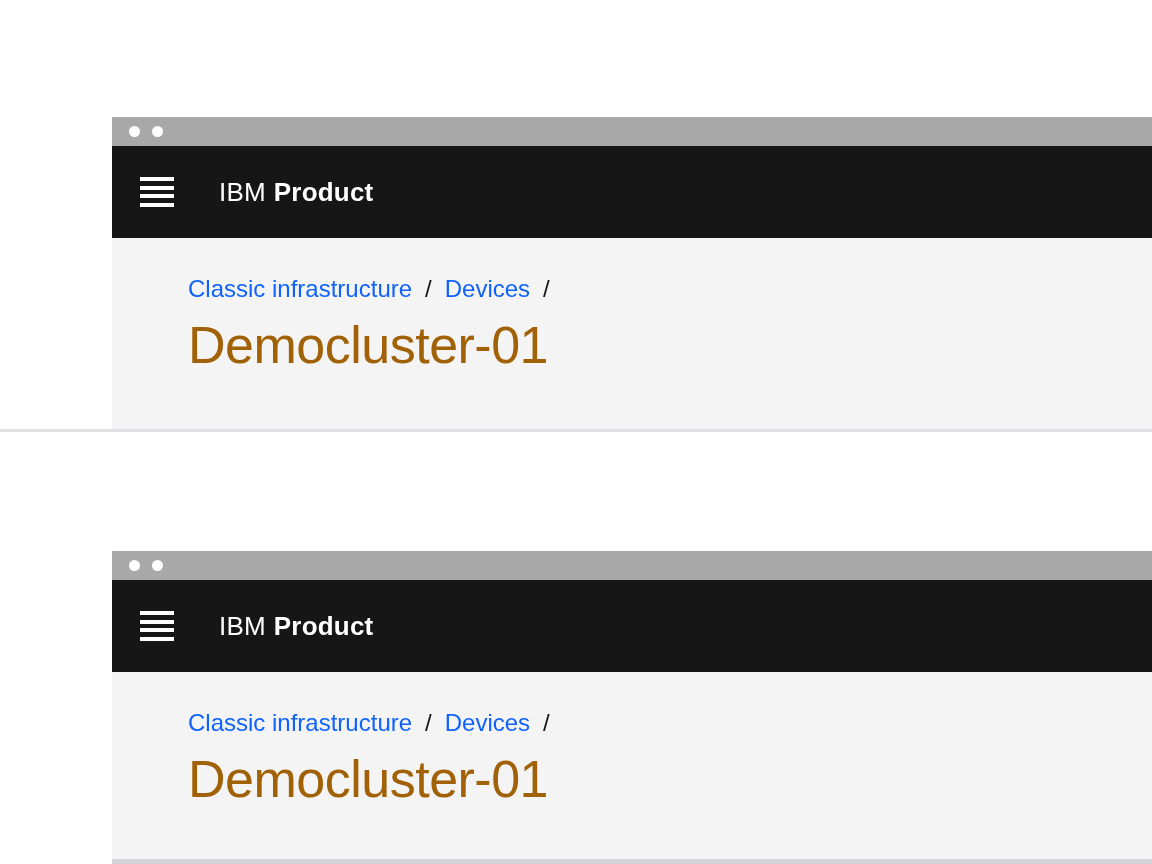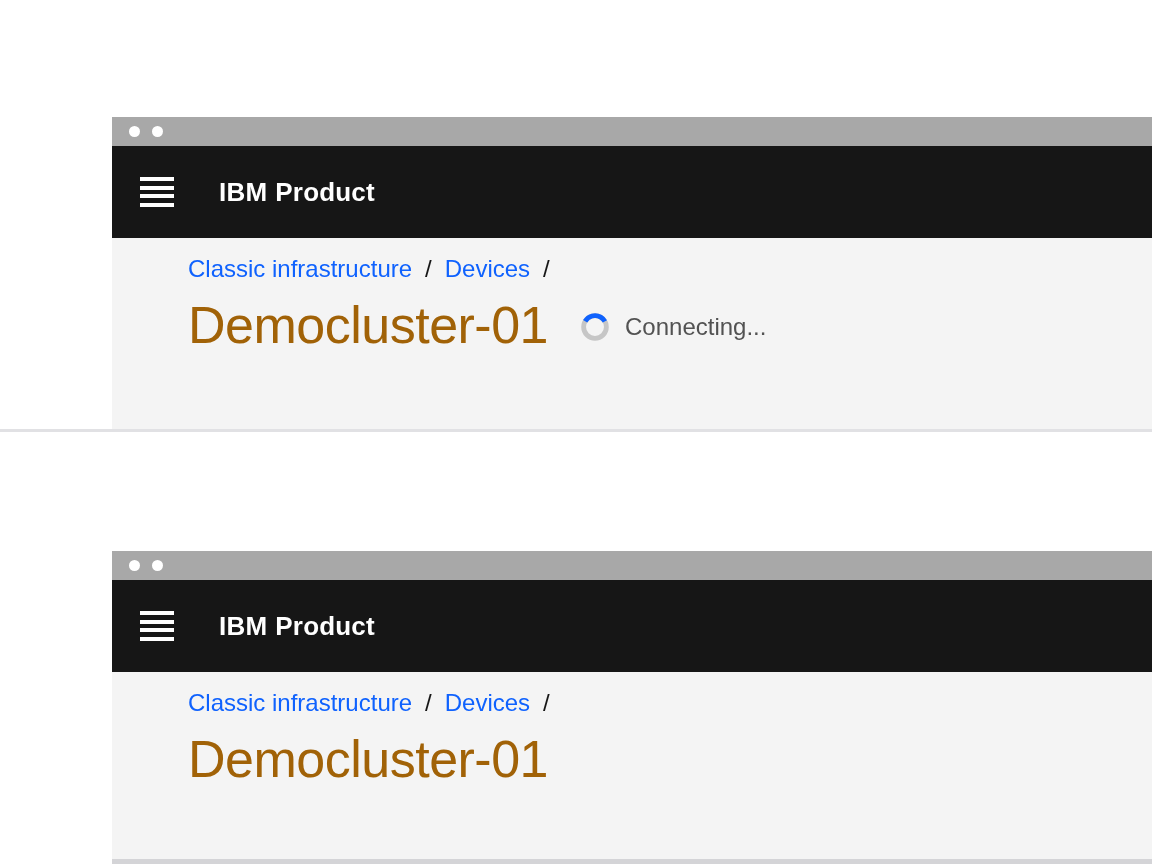--- a/index.html
+++ b/index.html
@@ -64,27 +64,27 @@
   }
   .menu-line { height: 4px; background: #ffffff; }
 
   .brand {
     margin-left: 45px;
     color: #ffffff;
     font-size: 26px;
     letter-spacing: 0.2px;
     white-space: nowrap;
   }
-  .brand-prefix { font-weight: 700; }
+  .brand-prefix { font-weight: 400; }
   .brand-name { font-weight: 700; margin-left: 8px; }
 
   .page-content {
     flex: 1;
     background: #f4f4f4;
-    padding: 16px 0 0 76px;
+    padding: 36px 0 0 76px;
     box-sizing: border-box;
     overflow: hidden;
   }
 
   .breadcrumb {
     font-size: 24px;
     line-height: 30px;
     display: flex;
     align-items: baseline;
     white-space: nowrap;
@@ -158,27 +158,20 @@
     <div class="page-content">
       <nav class="breadcrumb">
         <a class="crumb-link">Classic infrastructure</a>
         <span class="crumb-sep">/</span>
         <a class="crumb-link">Devices</a>
         <span class="crumb-sep">/</span>
       </nav>
 
       <div class="title-row">
         <h1 class="page-title" style="margin:0;">Democluster-01</h1>
-        <div class="status">
-          <svg class="status-icon" viewBox="0 0 32 32">
-            <circle cx="16" cy="16" r="13" fill="none" stroke="#c6c6c6" stroke-width="5.5"></circle>
-            <circle cx="16" cy="16" r="13" fill="none" stroke="#0f62fe" stroke-width="5.5" stroke-dasharray="27.2 54.5" transform="rotate(-150 16 16)"></circle>
-          </svg>
-          <span class="status-label">Connecting...</span>
-        </div>
       </div>
     </div>
   </div>
 
   <div class="figure-divider"></div>
 
   <div class="window window-2">
     <div class="chrome-bar">
       <span class="chrome-dot"></span>
       <span class="chrome-dot"></span>

